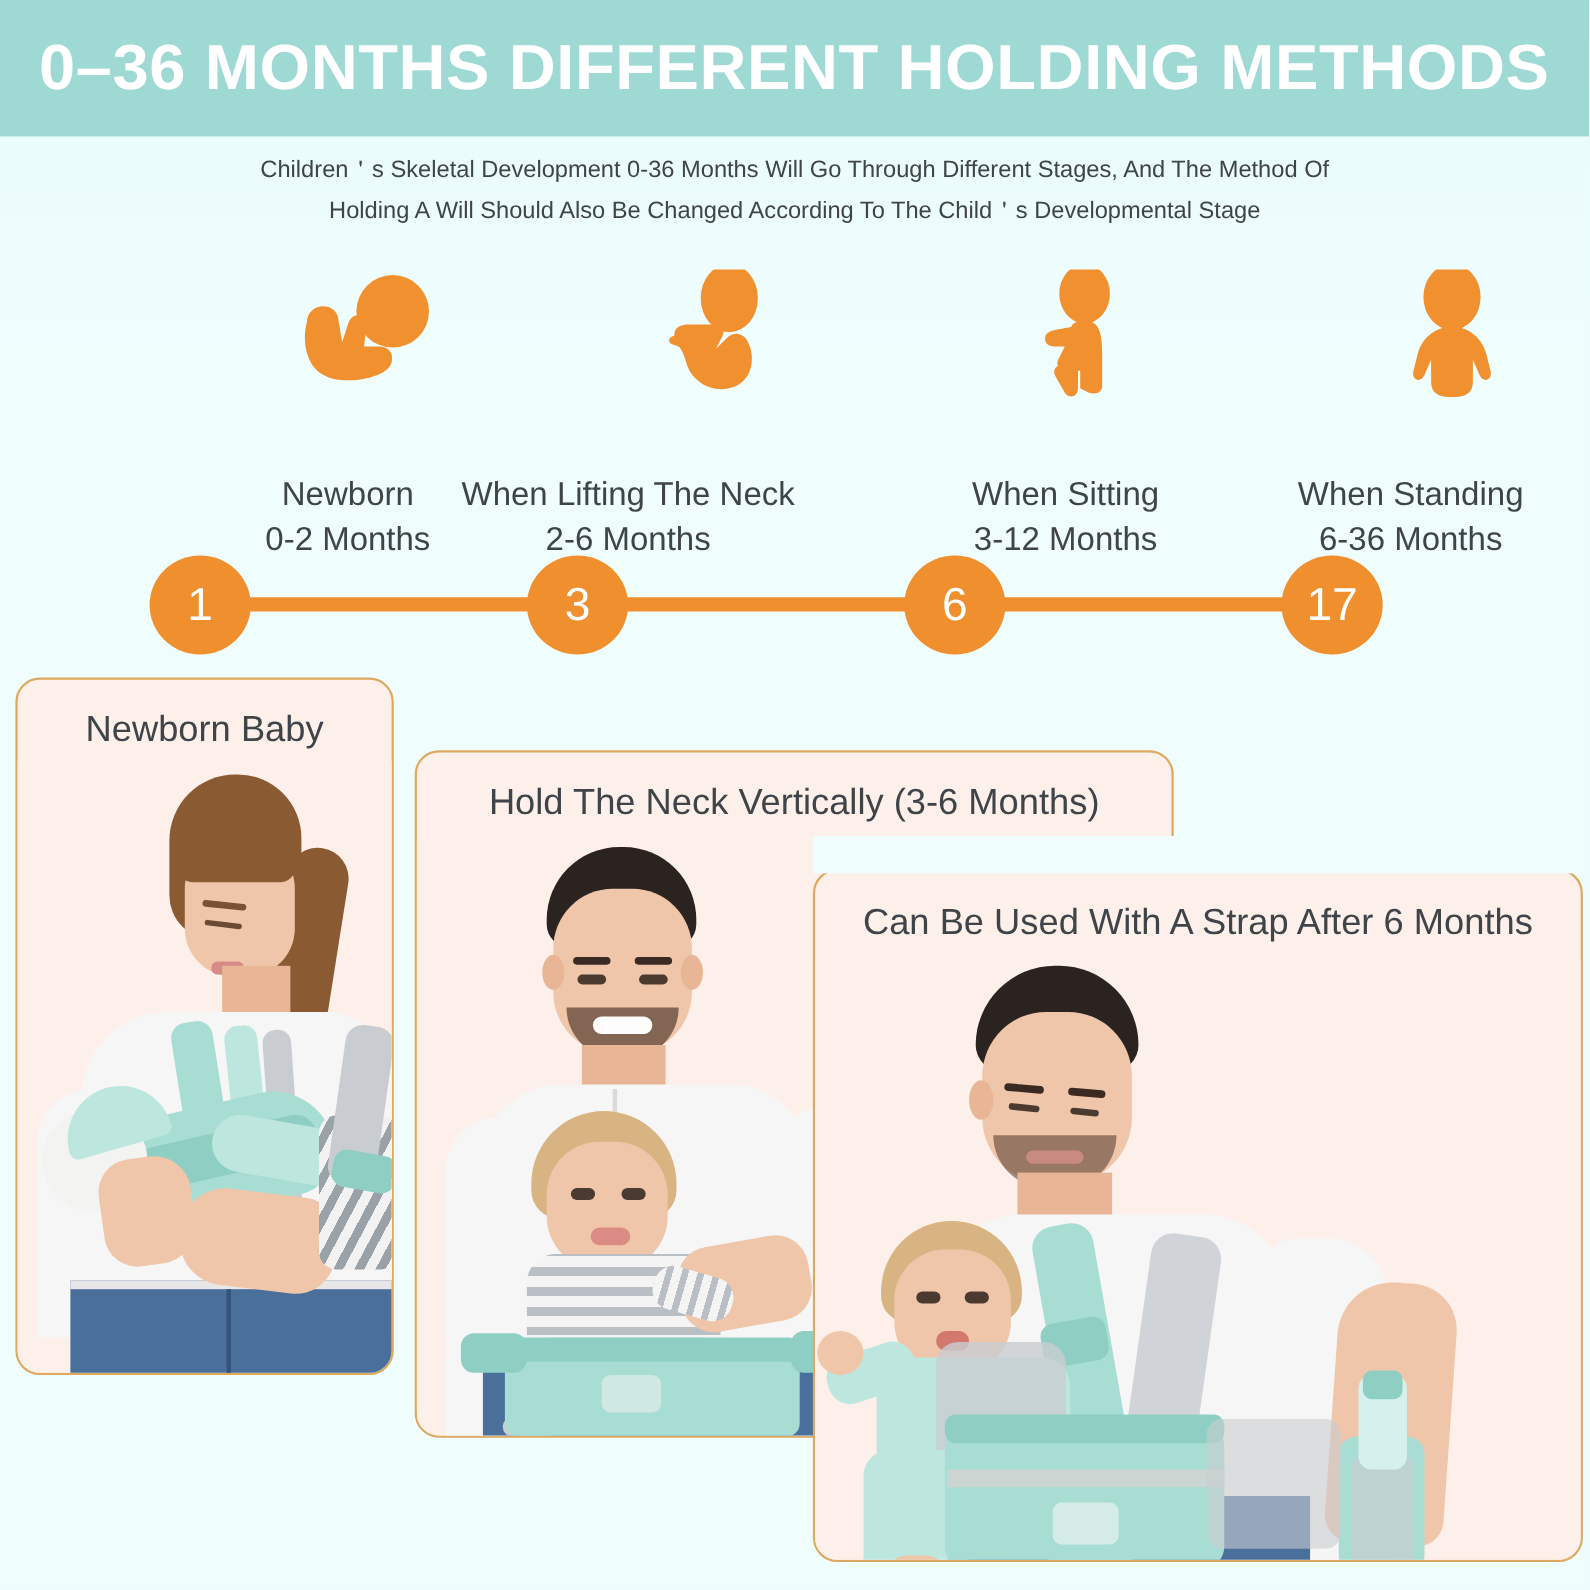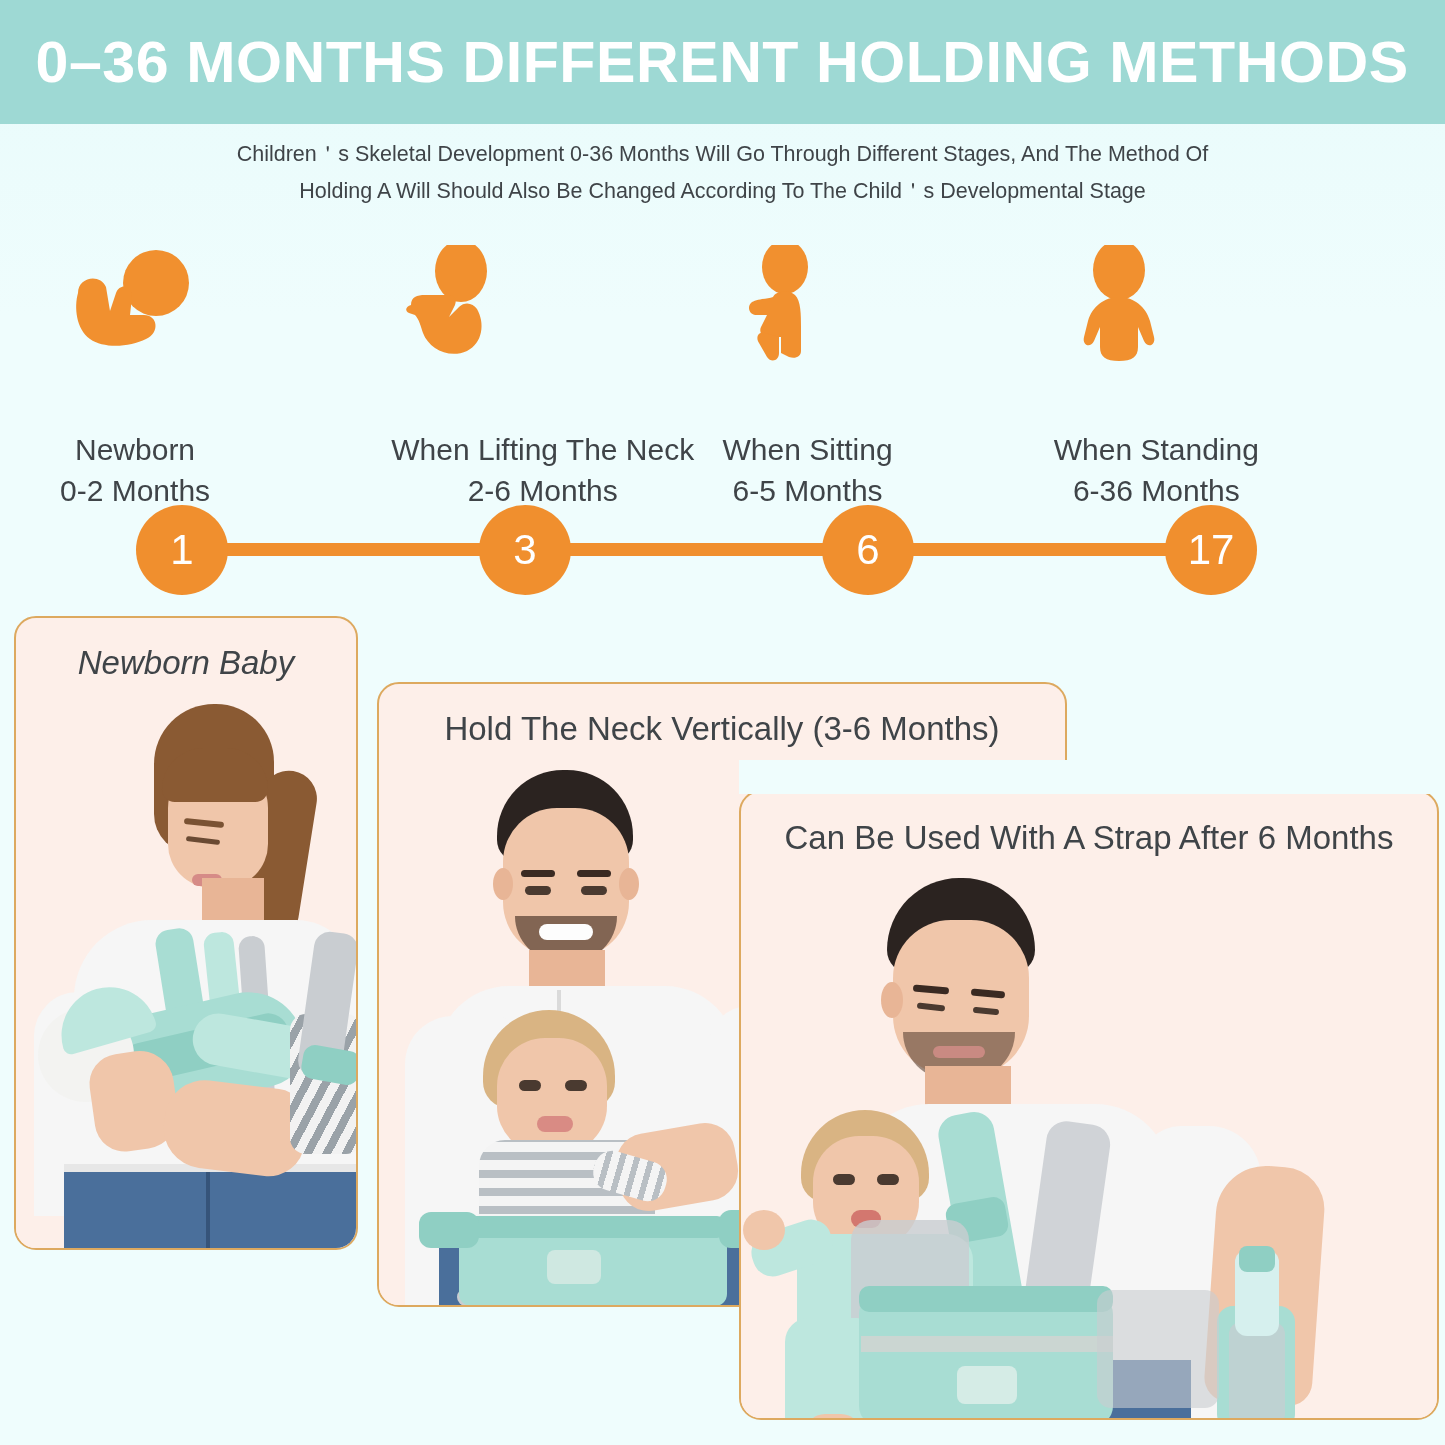--- a/index.html
+++ b/index.html
@@ -60,21 +60,21 @@
     position: absolute;
     left: 60px; top: 245px;
     width: 1325px;
     height: 250px;
     display: flex;
   }
   .stage {
     flex: 1;
     display: flex;
     flex-direction: column;
-    align-items: flex-start;
+    align-items: flex-end;
     gap: 40px;
   }
   .stage-icon {
     height: 120px;
     display: flex;
     align-items: flex-end;
     justify-content: center;
   }
   .stage-label {
     margin-top: 26px;
@@ -137,21 +137,20 @@
     line-height: 1;
     white-space: nowrap;
   }
 
   
   #card1 {
     left: 14px; top: 616px;
     width: 344px; height: 634px;
     border-radius: 22px;
     z-index: 1;
-    font-style: italic;
   }
   #card1 .card-title { top: 28px; font-size: 33px; }
 
   
   #card2 {
     left: 377px; top: 682px;
     width: 690px; height: 625px;
     border-radius: 22px;
     z-index: 2;
   }
@@ -256,21 +255,21 @@
           <path d="M50 52 C52 46 66 44 72 50 C78 56 78 70 78 82
                    L78 106 C78 112 72 114 66 112 L58 108 L58 92
                    L44 92 C38 92 36 86 38 82 L44 70 L34 70
                    C26 70 24 62 28 58 C32 54 44 54 50 52 Z" fill="#f1902f"></path>
           <path d="M56 92 L56 108 C56 116 48 118 44 112 L36 98
                    C32 92 36 86 42 88 Z" fill="#f1902f"></path>
         </svg>
       </div>
       <div class="stage-label">
         <span>When Sitting</span>
-        <span class="l2">6-5 Months</span>
+        <span class="l2">3-12 Months</span>
       </div>
     </div>
 
     <div class="stage">
       <div class="stage-icon">
         <svg width="130" height="118" viewBox="0 0 130 118">
           <ellipse cx="65" cy="25" rx="26" ry="30" fill="#f1902f"></ellipse>
           <path d="M65 52 C80 52 92 62 96 76 L100 92 C102 100 94 104 90 96
                    L84 82 L84 102 C84 112 78 116 65 116
                    C52 116 46 112 46 102 L46 82 L40 96

